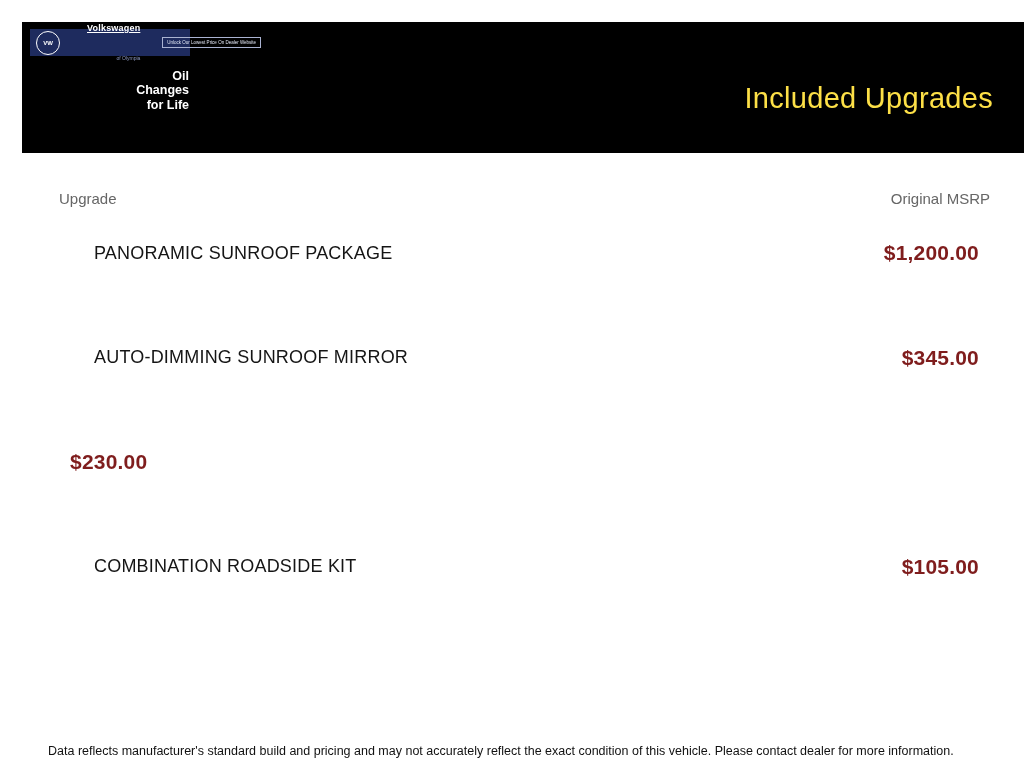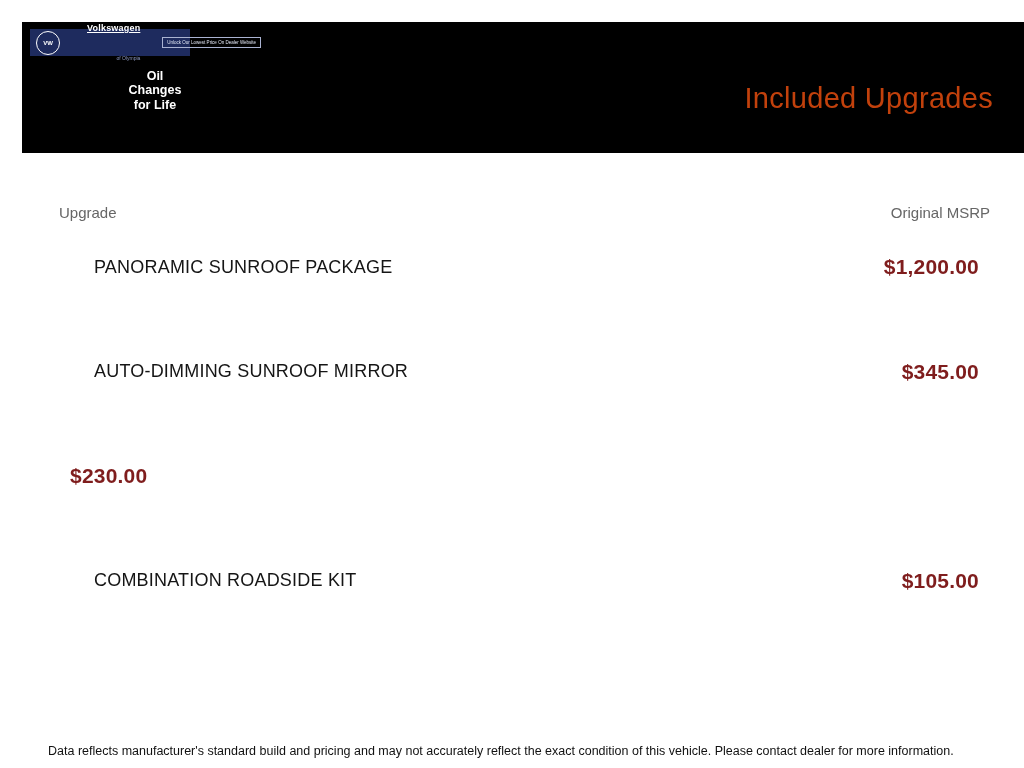--- a/index.html
+++ b/index.html
@@ -47,36 +47,36 @@
     margin-left: auto; margin-right: 2px;
     border: 1px solid #aab3d2; background: transparent;
     color: #dfe4f2; font-size: 4.5px;
     padding: 2px 4px; white-space: nowrap;
     font-family: "Liberation Sans", sans-serif;
     cursor: pointer;
   }
   .tagline {
     position: absolute; top: 36px; left: 88px; width: 90px;
     color: #ffffff; font-weight: bold; font-size: 12.5px;
-    text-align: center; line-height: 1.15;
+    text-align: right; line-height: 1.15;
   }
   .header-title {
     position: absolute; top: 49px; right: 42px;
-    color: #c2410c; font-size: 29px; font-weight: 400;
+    color: #fde047; font-size: 29px; font-weight: 400;
     letter-spacing: 0.3px;
   }
 
   
   .table-area {
     position: absolute; top: 131px; left: 0;
     width: 1024px; padding: 0 34px 0 15px;
   }
   .table-head {
     display: flex; justify-content: space-between; align-items: baseline;
-    margin-top: 29px; height: 20px;
+    margin-top: 15px; height: 20px;
   }
   .col-label { color: #666666; font-size: 15px; }
   .rows { margin-top: 0; }
   .upgrade-row {
     display: flex; justify-content: space-between; align-items: center;
     height: 104.5px;
   }
   .row-name {
     color: #151515; font-size: 18px; letter-spacing: 0.2px; margin-left: 24px;
   }

